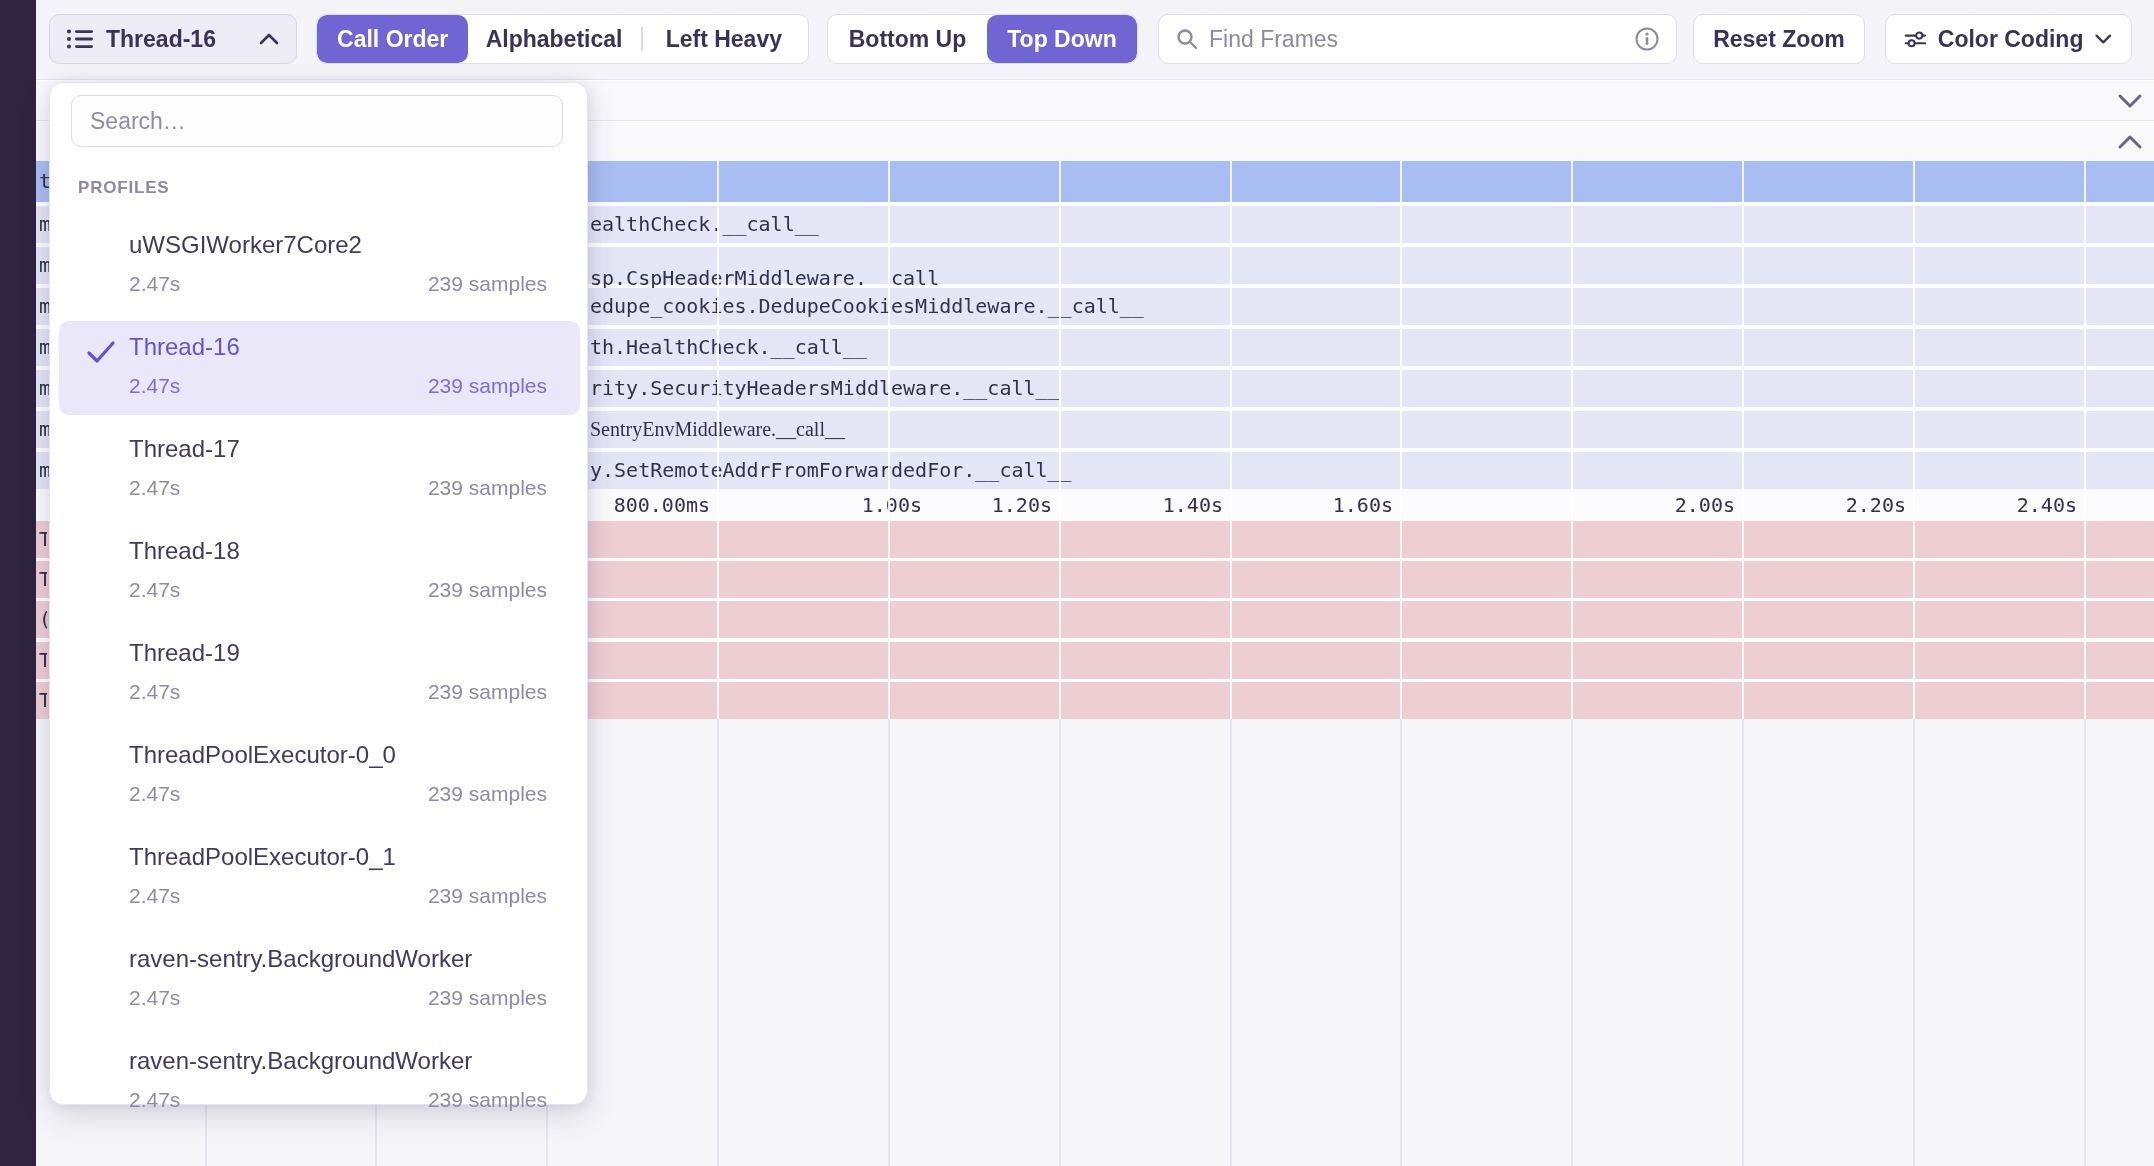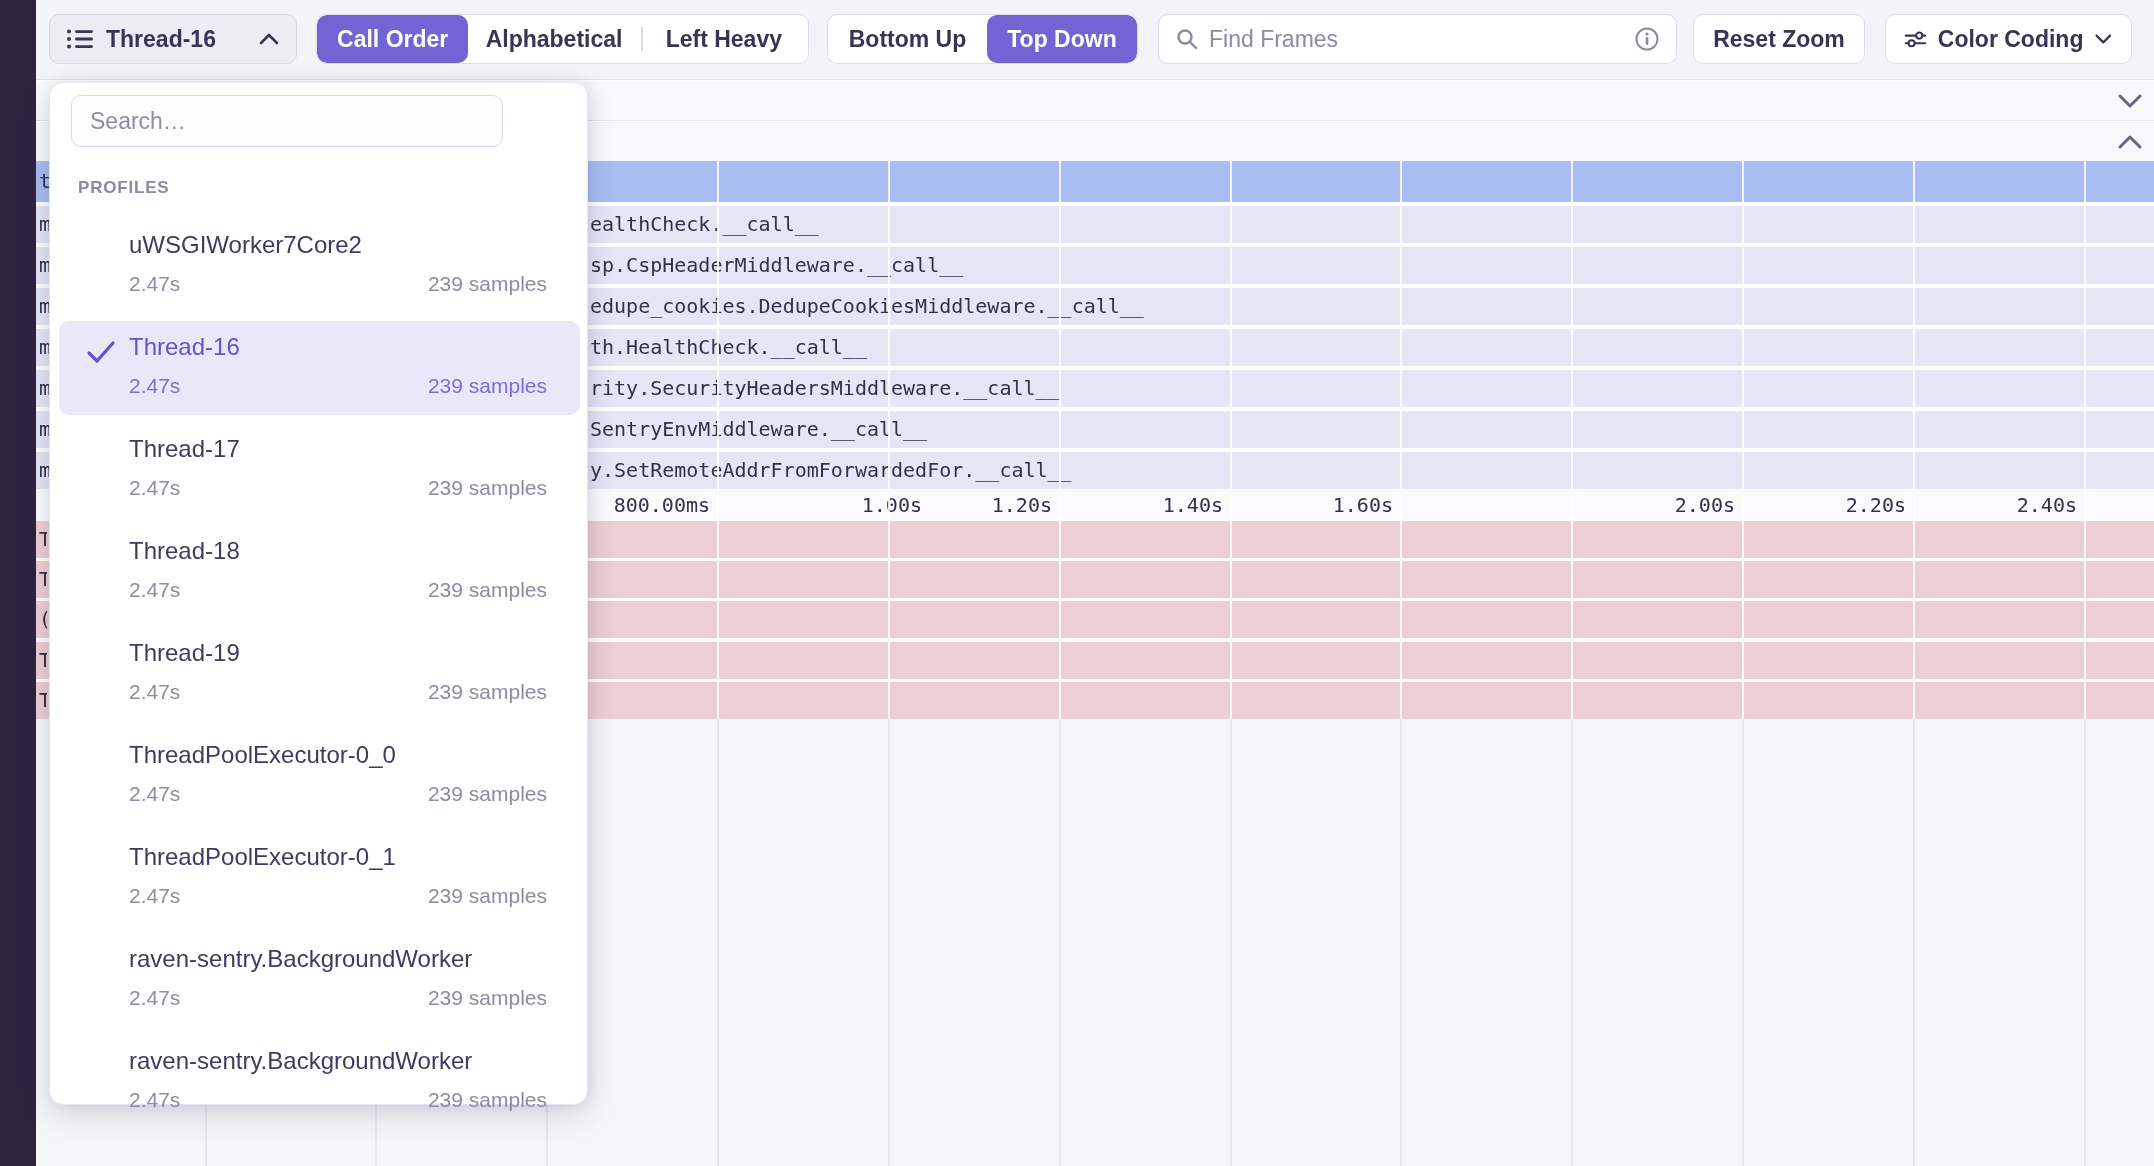--- a/index.html
+++ b/index.html
@@ -55,21 +55,21 @@
   .axislabel { position:absolute; top:4px; font-family:"DejaVu Sans Mono", monospace;
     font-size:20px; color:#33304a; white-space:nowrap; }
   .glover { position:absolute; top:0; width:2px; background:rgba(255,255,255,0.85); height:558px; }
   .glunder { position:absolute; top:558px; width:2px; background:#e7e6ee; height:447px; }
   .belowbg { position:absolute; left:0; top:558px; width:2118px; height:447px; background:#f6f6f9; }
 
   
   .dropdown { position:absolute; left:49px; top:82px; width:539px; height:1023px;
     background:#ffffff; border:1px solid #e7e4f0; border-radius:14px; z-index:50;
     box-shadow:0 10px 30px rgba(50,40,90,0.16), 2px 0 14px rgba(50,40,90,0.08); }
-  .dd-search { position:absolute; left:21px; top:12px; width:432px; height:52px;
+  .dd-search { position:absolute; left:21px; top:12px; width:492px; height:52px;
     border:1.5px solid #dcd9e8; border-radius:10px; background:#fdfdfe;
     display:flex; align-items:center; padding:0 18px; }
   .dd-search input { border:none; outline:none; background:transparent; width:100%;
     font-family:"Liberation Sans",sans-serif; font-size:23px; color:#3f3a5e; }
   .dd-search input::placeholder { color:#918ca6; }
   .dd-section { position:absolute; left:28px; top:95px; font-size:17px; font-weight:700;
     letter-spacing:0.8px; color:#8d89a2; }
   .dd-item { position:absolute; left:9px; width:521px; height:94px; border-radius:10px; cursor:pointer; }
   .dd-item.selected { background:#eae7f8; }
   .dd-name { position:absolute; left:70px; top:12px; font-size:24px; color:#403a60; white-space:nowrap; }
@@ -175,37 +175,37 @@
       </div>
   <div class="row row-blue" style="top: 0px; height: 41px;">
         <div class="frag" style="line-height: 41px;">t</div>
       </div>
       <div class="row row-lav" style="top: 45px; height: 37px;">
         <div class="frag" style="line-height: 37px;">m</div>
         <div class="rowtext" style="line-height: 37px;">ealthCheck.__call__</div>
       </div>
       <div class="row row-lav" style="top: 86px; height: 37px;">
         <div class="frag" style="line-height: 37px;">m</div>
-        <div class="rowtext" style="line-height: 37px;">sp.CspHeaderMiddleware.__call__</div>
+        <div class="rowtext" style="line-height: 37px; margin-top: 13px;">sp.CspHeaderMiddleware.__call__</div>
       </div>
       <div class="row row-lav" style="top: 127px; height: 37px;">
         <div class="frag" style="line-height: 37px;">m</div>
         <div class="rowtext" style="line-height: 37px;">edupe_cookies.DedupeCookiesMiddleware.__call__</div>
       </div>
       <div class="row row-lav" style="top: 168px; height: 37px;">
         <div class="frag" style="line-height: 37px;">m</div>
         <div class="rowtext" style="line-height: 37px;">th.HealthCheck.__call__</div>
       </div>
       <div class="row row-lav" style="top: 209px; height: 37px;">
         <div class="frag" style="line-height: 37px;">m</div>
         <div class="rowtext" style="line-height: 37px;">rity.SecurityHeadersMiddleware.__call__</div>
       </div>
       <div class="row row-lav" style="top: 250px; height: 37px;">
         <div class="frag" style="line-height: 37px;">m</div>
-        <div class="rowtext" style="line-height: 37px;">SentryEnvMiddleware.__call__</div>
+        <div class="rowtext" style="line-height: 37px; font-family: Liberation Serif, serif;">SentryEnvMiddleware.__call__</div>
       </div>
       <div class="row row-lav" style="top: 291px; height: 37px;">
         <div class="frag" style="line-height: 37px;">m</div>
         <div class="rowtext" style="line-height: 37px;">y.SetRemoteAddrFromForwardedFor.__call__</div>
       </div>
       <div class="row row-pink" style="top: 360px; height: 37px;">
         <div class="frag" style="line-height: 37px; width: 8px;">T</div>
       </div>
       <div class="row row-pink" style="top: 400px; height: 37px;">
         <div class="frag" style="line-height: 37px; width: 8px;">T</div>

